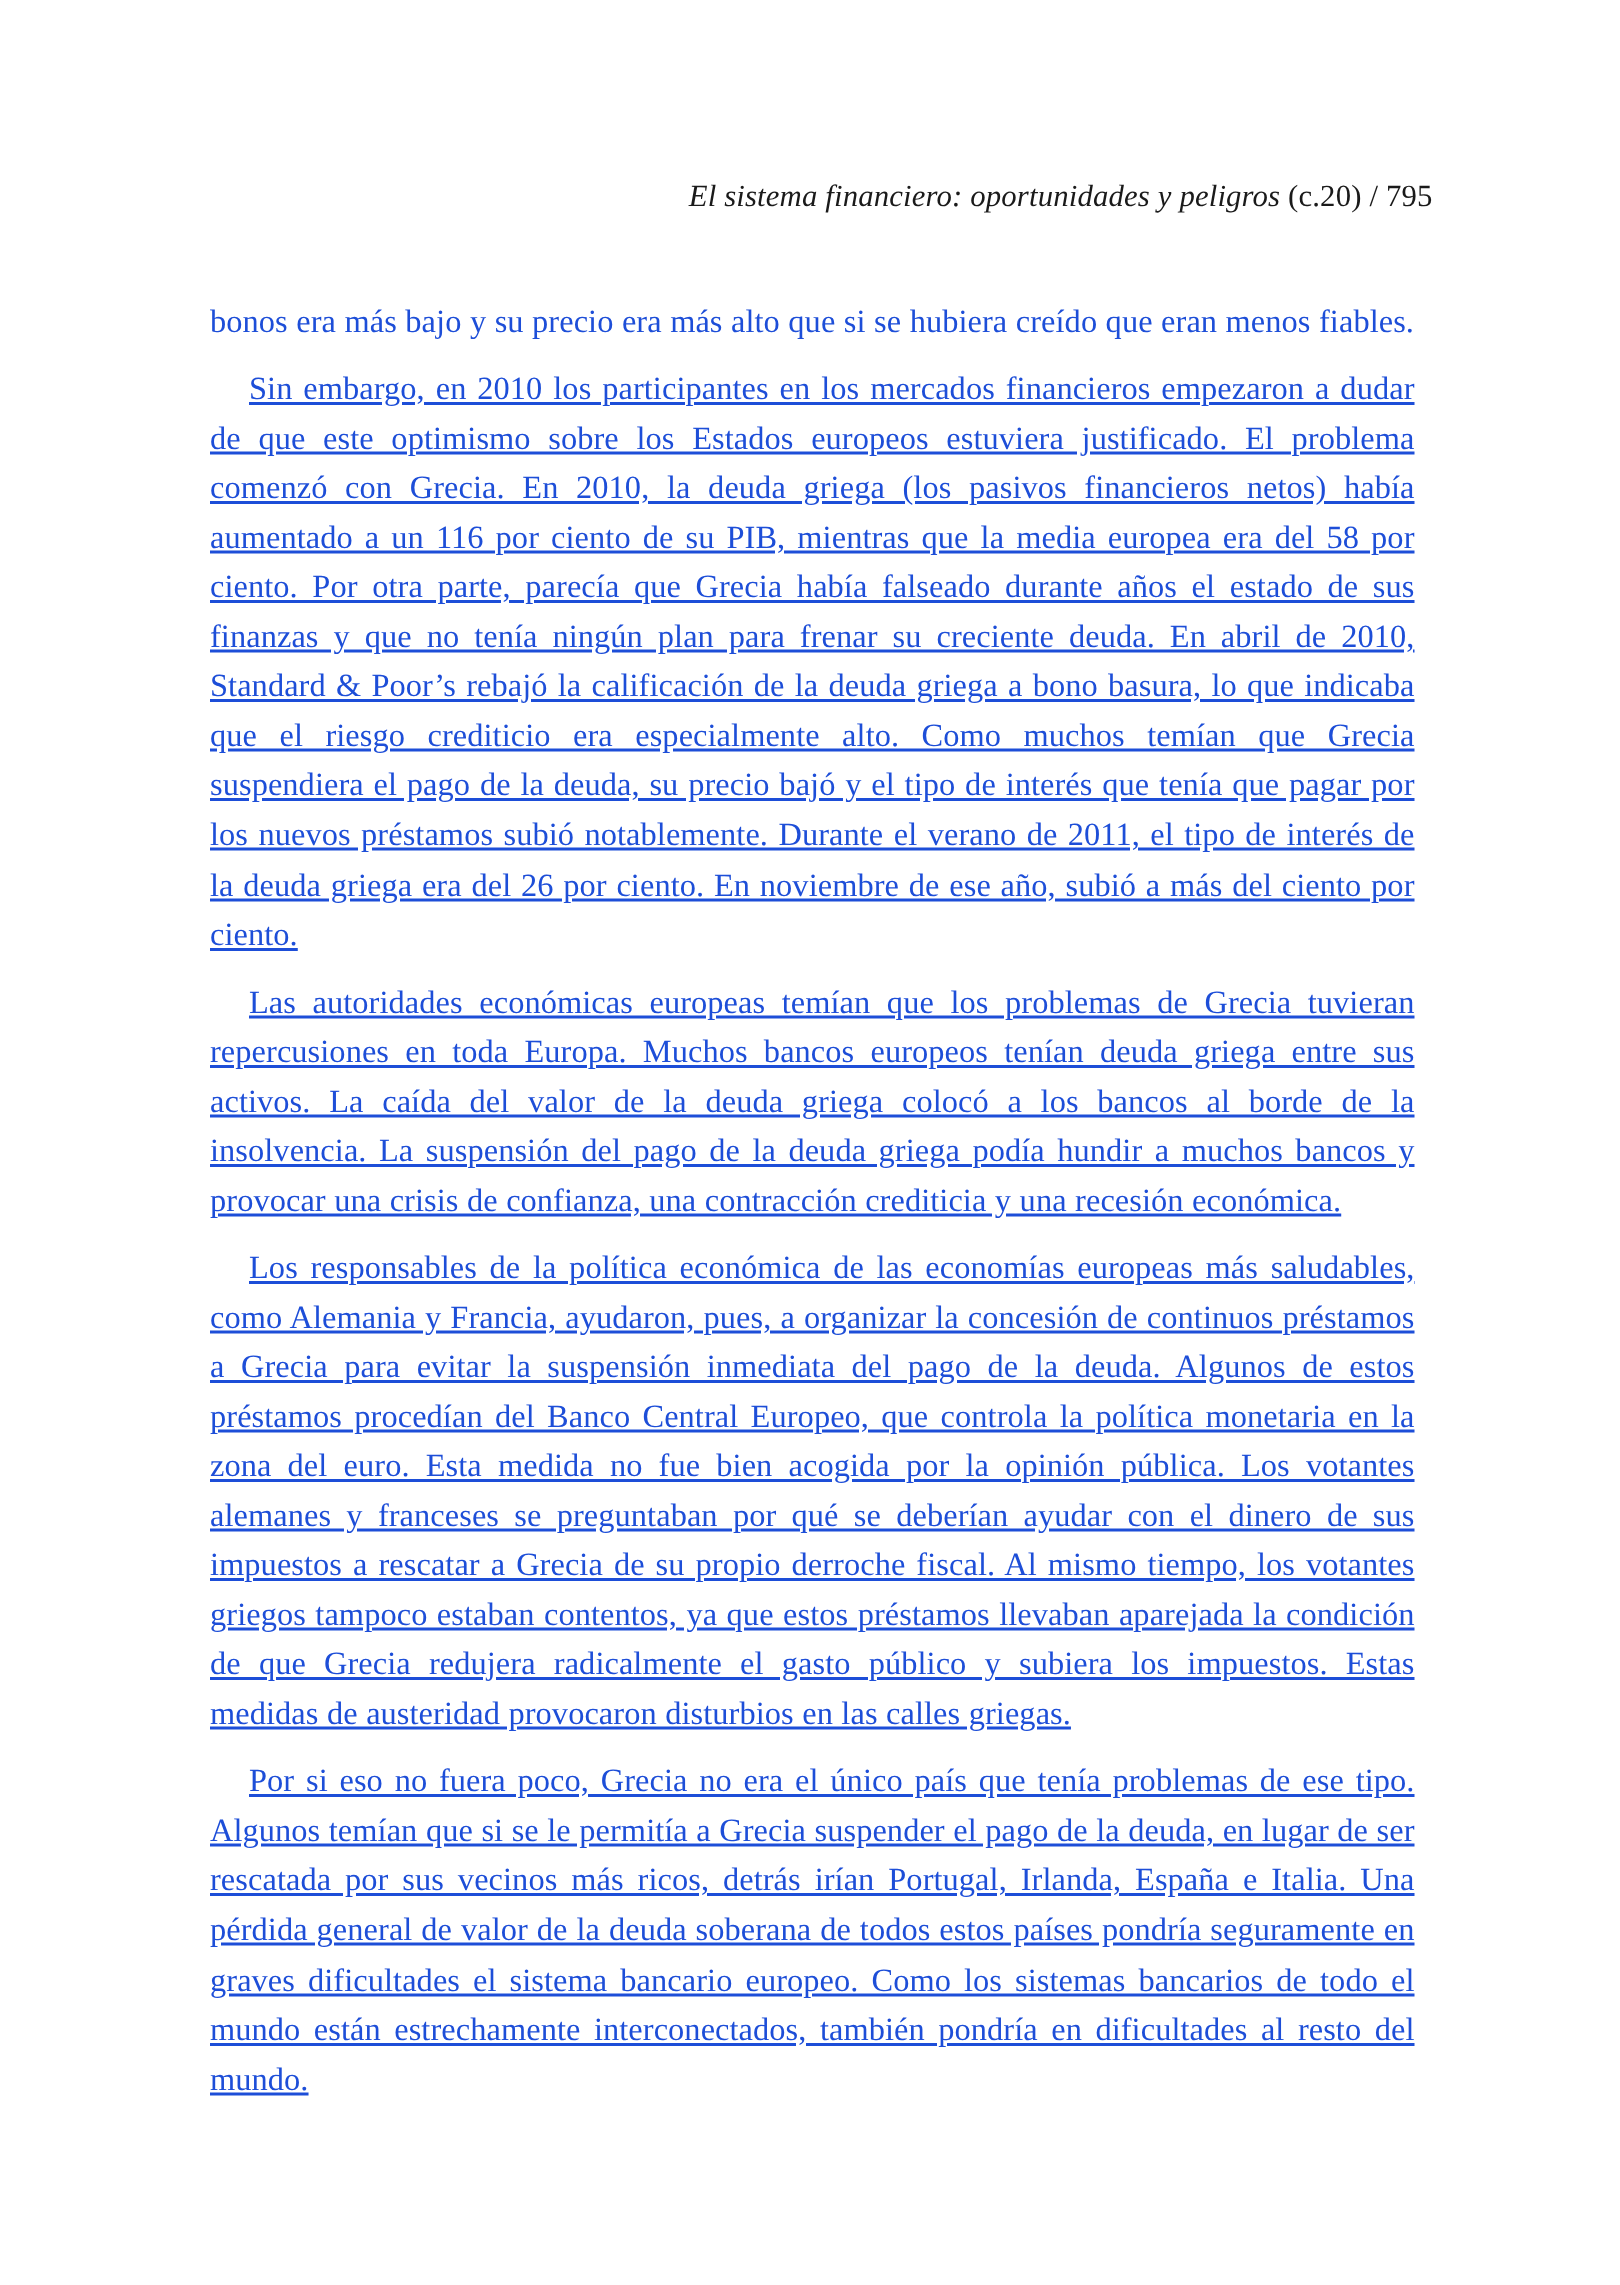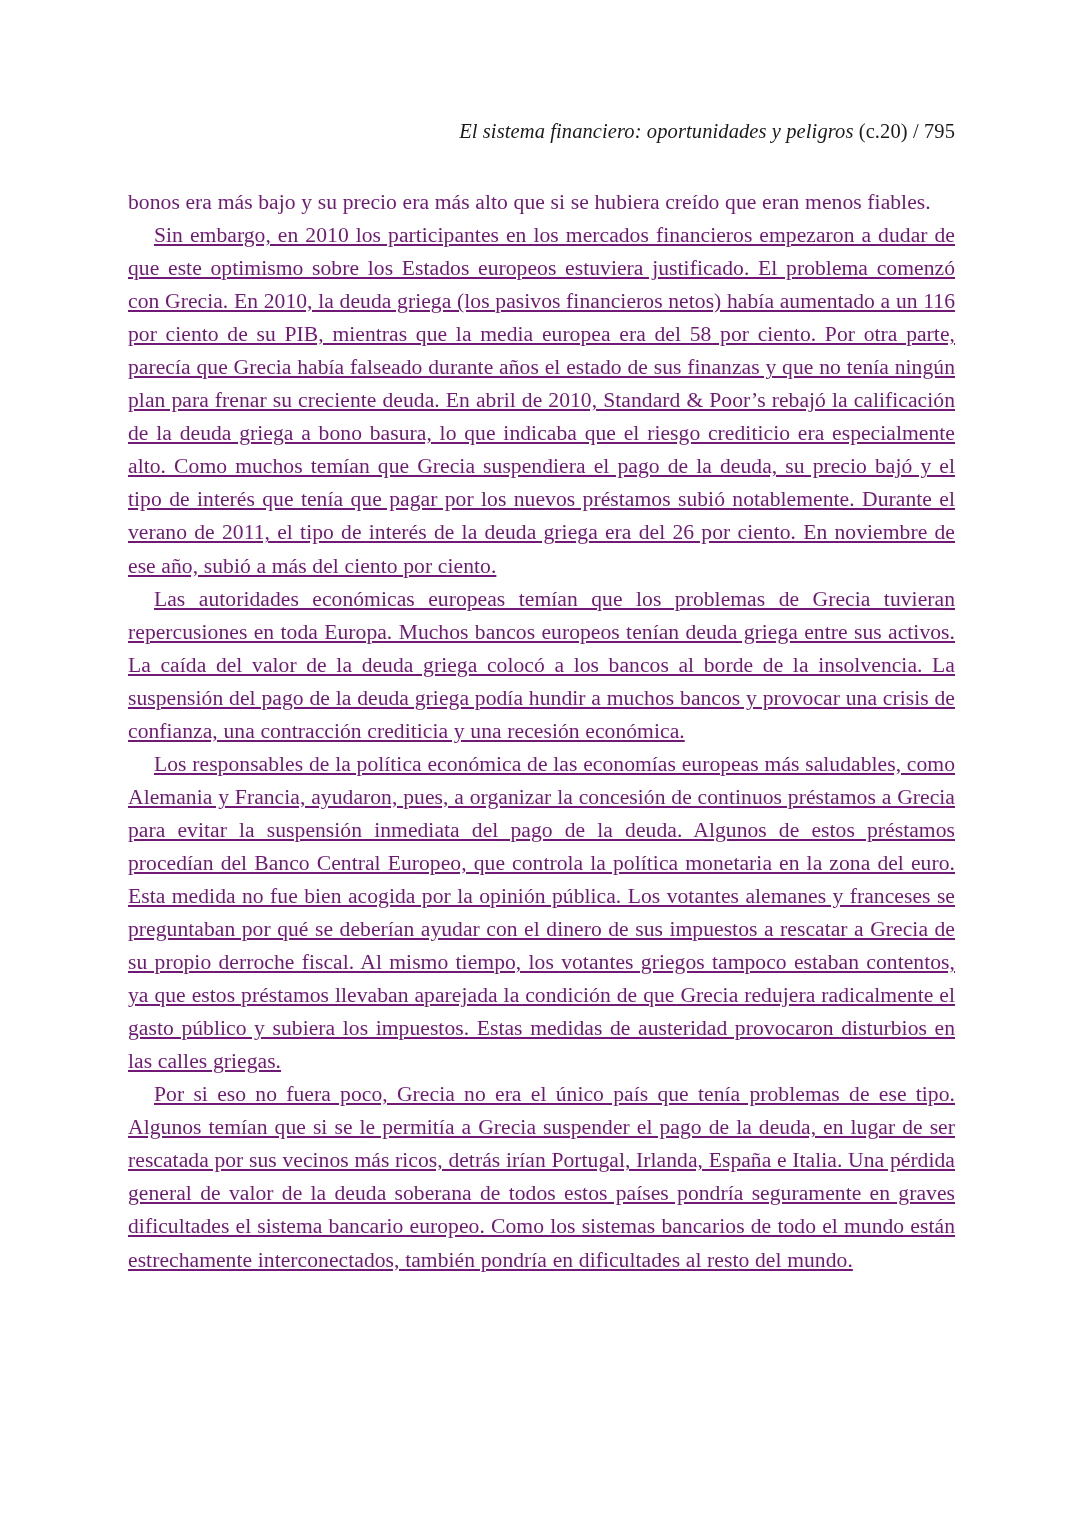--- a/index.html
+++ b/index.html
@@ -34,25 +34,25 @@
   .running-head .rh-folio {
     font-style: normal;
   }
   .textblock {
     position: absolute;
     top: 186px;
     left: 128px;
     width: 827px;
   }
   .textblock p {
-    margin: 0;
+    margin: 12px;
     font-family: "Liberation Serif", "DejaVu Serif", serif;
     font-size: 21.6px;
     line-height: 33.05px;
-    color: #701a75;
+    color: #1d4ed8;
     text-align: justify;
     text-justify: inter-word;
     -webkit-hyphens: none;
     hyphens: none;
     letter-spacing: 0.05px;
     word-spacing: 0.2px;
   }
   .textblock p.indent {
     text-indent: 26px;
     text-decoration: underline;

